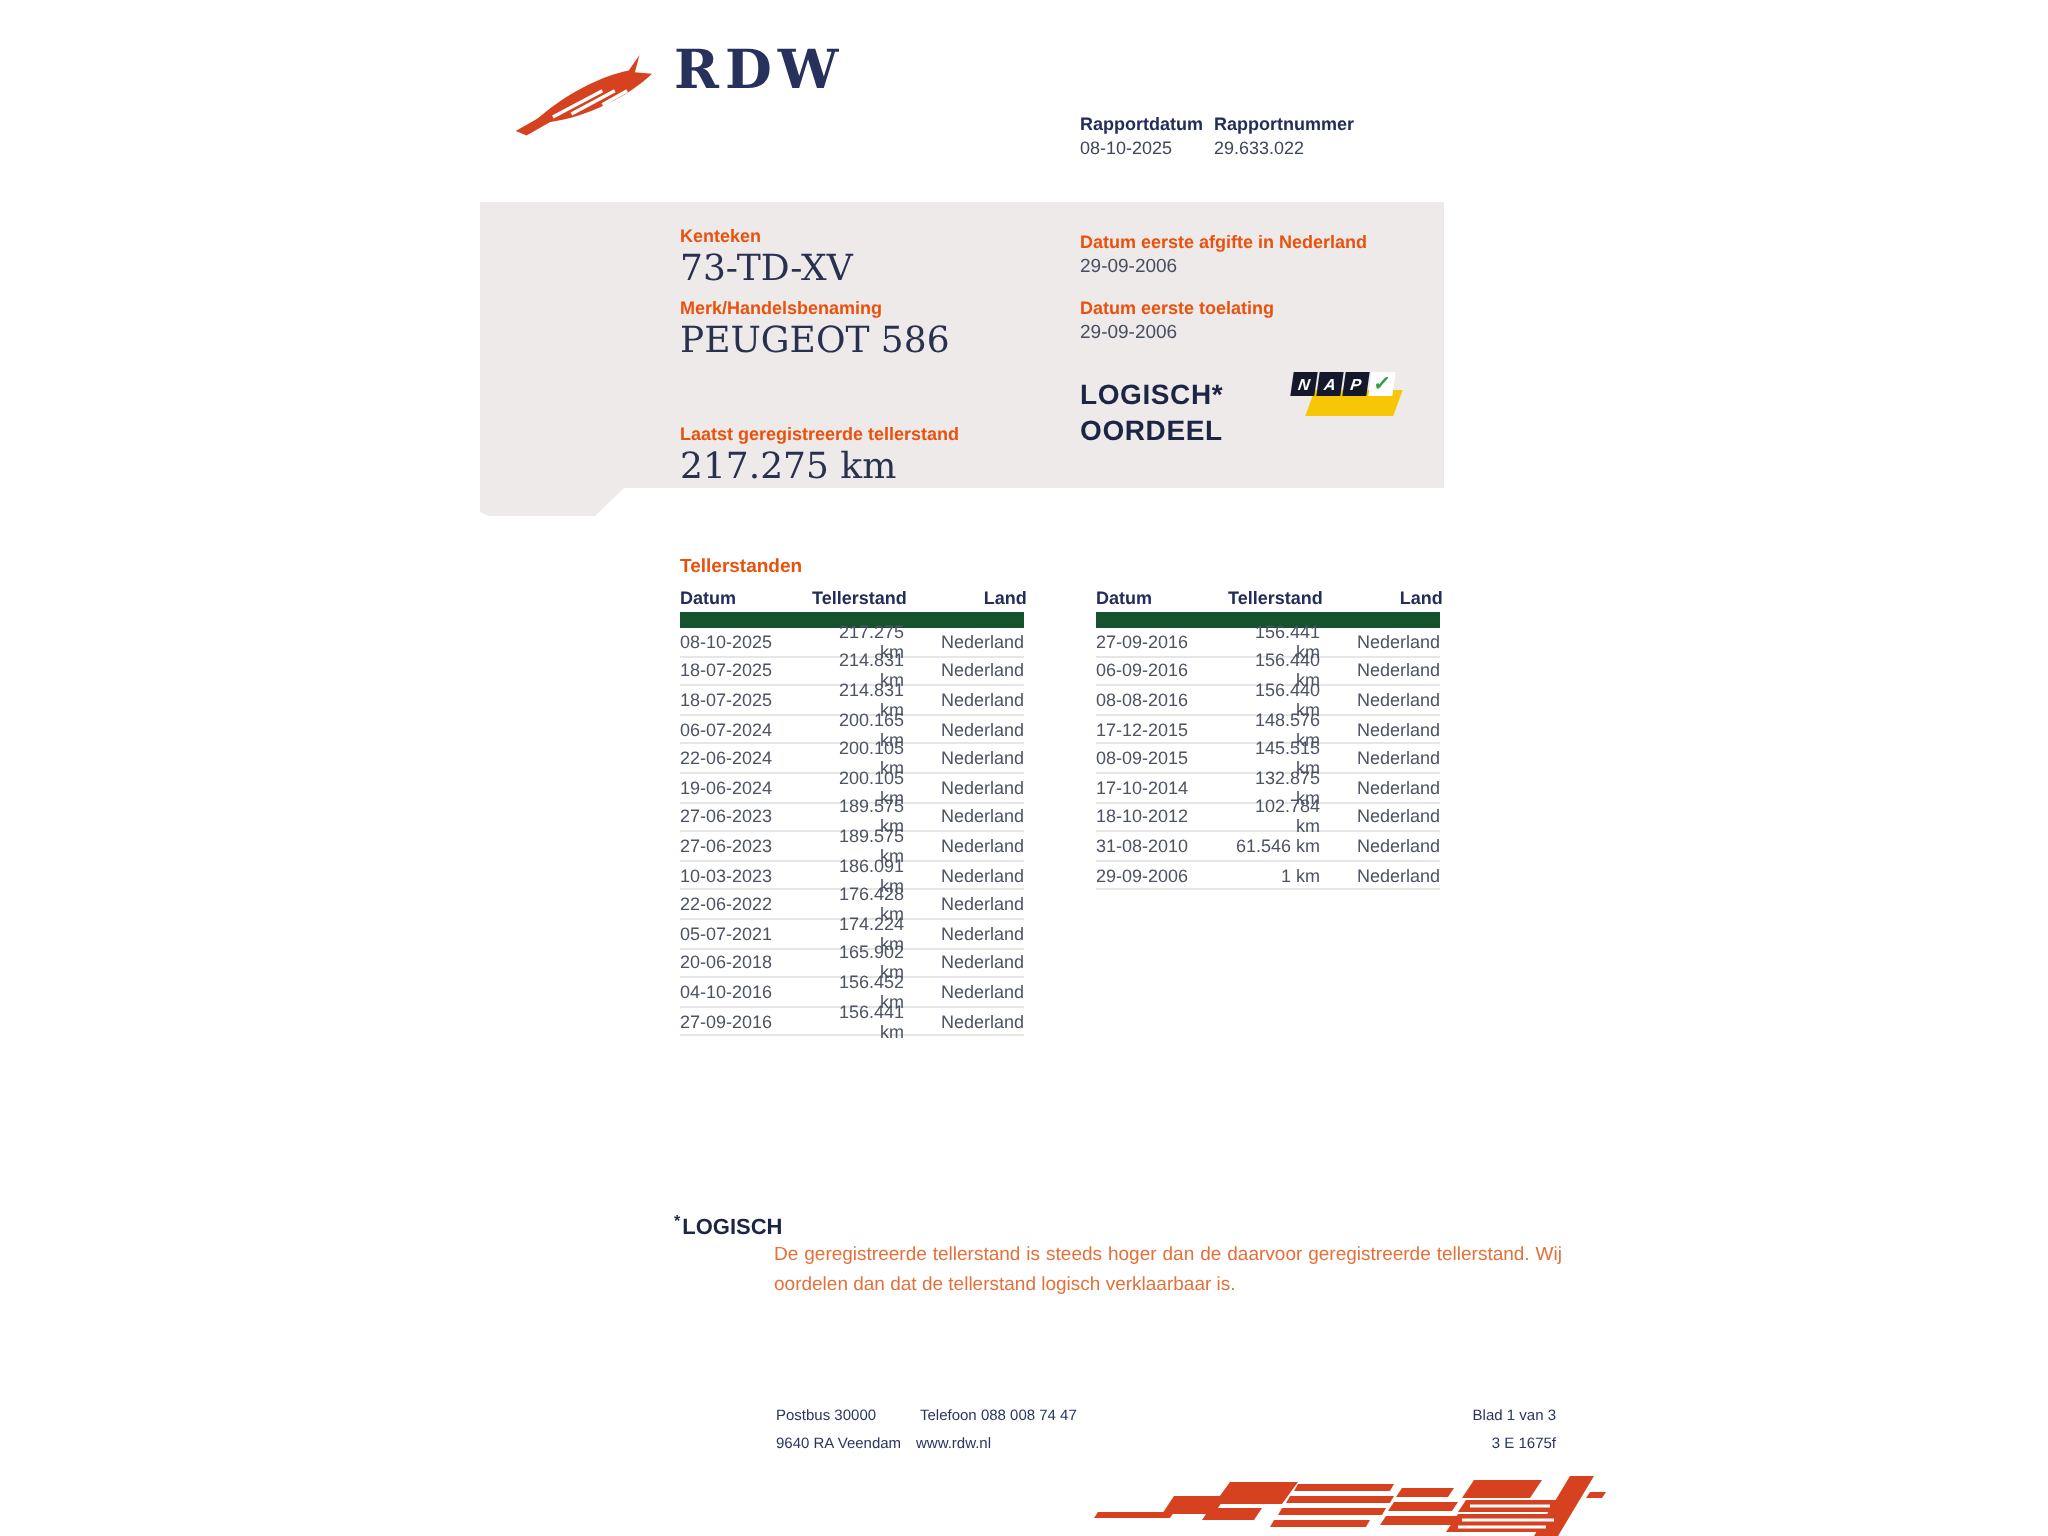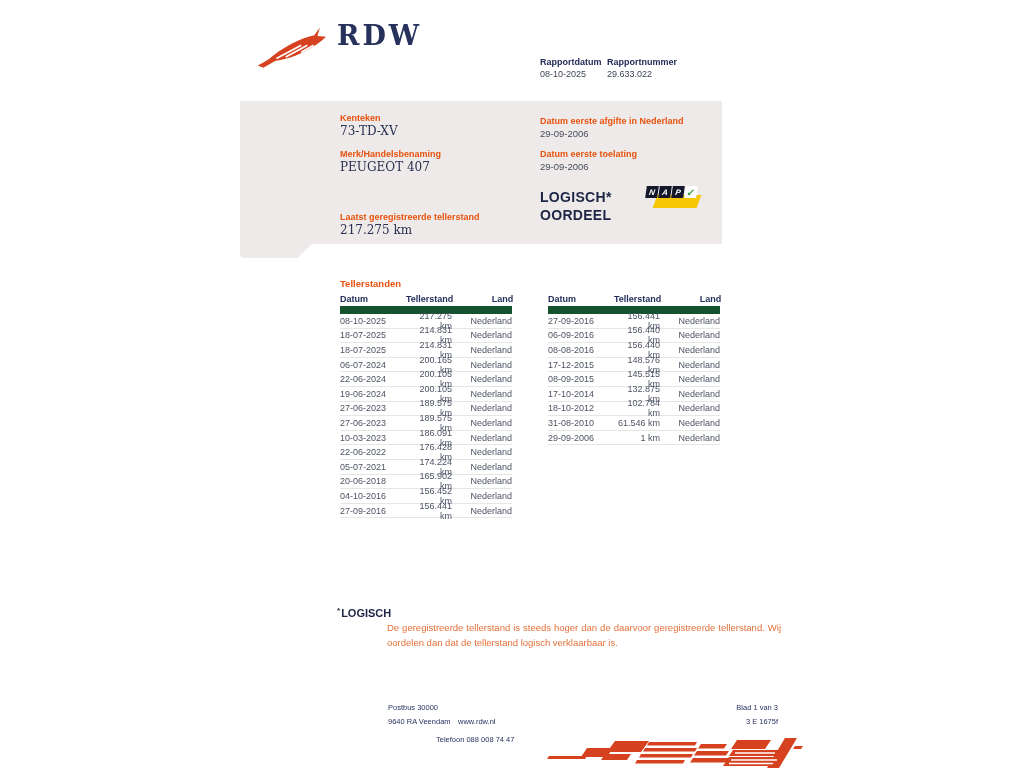--- a/index.html
+++ b/index.html
@@ -13,21 +13,21 @@
   .doc-title{left:540px;top:25px;font-family:"DejaVu Serif", serif;font-size:19px;font-weight:700;
              color:#e05a1e;}
   .meta-label{font-size:9px;font-weight:700;color:#232d59;}
   .meta-value{font-size:9px;color:#3f4659;}
 
   
   .sumbox{left:240px;top:101px;width:482px;height:143px;background:#edeae9;}
   .sumbox-tail{left:240px;top:244px;width:72px;height:14px;background:#edeae9;
                clip-path:polygon(0 0,100% 0,80% 100%,6% 100%,0 86%);}
   .f-label{font-size:9px;font-weight:700;color:#e8520e;}
-  .f-serif{font-family:"DejaVu Serif", serif;font-size:12px;color:#2a3150;}
+  .f-serif{font-family:"DejaVu Serif", serif;font-size:18px;color:#2a3150;}
   .f-date{font-size:9.5px;color:#474d5e;}
   .oordeel{font-size:14px;font-weight:800;color:#1d2545;line-height:18px;letter-spacing:.3px;}
 
   
   .nap{width:56px;height:28px;}
   .nap-yellow{position:absolute;left:9px;top:11px;width:44px;height:13px;background:#f6c607;
               transform:skewX(-20deg);}
   .nap-sq{position:absolute;top:2px;width:12px;height:12px;background:#15182a;color:#fff;
           font-size:8px;font-weight:800;font-style:italic;display:flex;align-items:center;
           justify-content:center;transform:skewX(-8deg);}
@@ -74,21 +74,21 @@
   <div class="abs meta-value" style="left:540px;top:69px;">08-10-2025</div>
   <div class="abs meta-label" style="left:607px;top:57px;">Rapportnummer</div>
   <div class="abs meta-value" style="left:607px;top:69px;">29.633.022</div>
 
   <div class="abs sumbox"></div>
   <div class="abs sumbox-tail"></div>
 
   <div class="abs f-label" style="left:340px;top:113px;">Kenteken</div>
   <div class="abs f-serif" style="left:340px;top:124px;">73-TD-XV</div>
   <div class="abs f-label" style="left:340px;top:149px;">Merk/Handelsbenaming</div>
-  <div class="abs f-serif" style="left:340px;top:160px;">PEUGEOT 407</div>
+  <div class="abs f-serif" style="left:340px;top:160px;">PEUGEOT 586</div>
   <div class="abs f-label" style="left:340px;top:212px;">Laatst geregistreerde tellerstand</div>
   <div class="abs f-serif" style="left:340px;top:223px;">217.275 km</div>
 
   <div class="abs f-label" style="left:540px;top:116px;">Datum eerste afgifte in Nederland</div>
   <div class="abs f-date" style="left:540px;top:128px;">29-09-2006</div>
   <div class="abs f-label" style="left:540px;top:149px;">Datum eerste toelating</div>
   <div class="abs f-date" style="left:540px;top:161px;">29-09-2006</div>
 
   <div class="abs oordeel" style="left:540px;top:188px;">
     <div>LOGISCH*</div>
@@ -242,21 +242,21 @@
       </div>
   </div>
 
   <div class="abs verdict-head" style="left:337px;top:606px;">
     <span class="star">*</span><span>LOGISCH</span>
   </div>
   <div class="abs verdict-text" style="left:340px;top:621px;margin-left:47px;">De geregistreerde tellerstand is steeds hoger dan de daarvoor geregistreerde tellerstand. Wij oordelen dan dat de tellerstand logisch verklaarbaar is.</div>
 
   <div class="abs foot" style="left:340px;top:703px;">Postbus 30000</div>
   <div class="abs foot" style="left:340px;top:717px;">9640 RA Veendam</div>
-  <div class="abs foot" style="left:388px;top:703px;margin-top:32px;">Telefoon 088 008 74 47</div>
+  <div class="abs foot" style="left:412px;top:703px;">Telefoon 088 008 74 47</div>
   <div class="abs foot" style="left:410px;top:717px;">www.rdw.nl</div>
   <div class="abs foot foot-right" style="left:640px;top:703px;">Blad 1 van 3</div>
   <div class="abs foot foot-right" style="left:640px;top:717px;">3 E 1675f</div>
 
   <svg class="abs" style="left:545px;top:738px;" width="258" height="30" viewBox="0 0 258 30" aria-hidden="true">
     <g fill="#d6411f">
       <polygon points="4,18 42,18 40,21 2,21"></polygon>
       <polygon points="42,10 68,10 62,19 36,19"></polygon>
       <polygon points="70,3 104,3 96,14 62,14"></polygon>
       <polygon points="60,16 86,16 82,22 56,22"></polygon>

